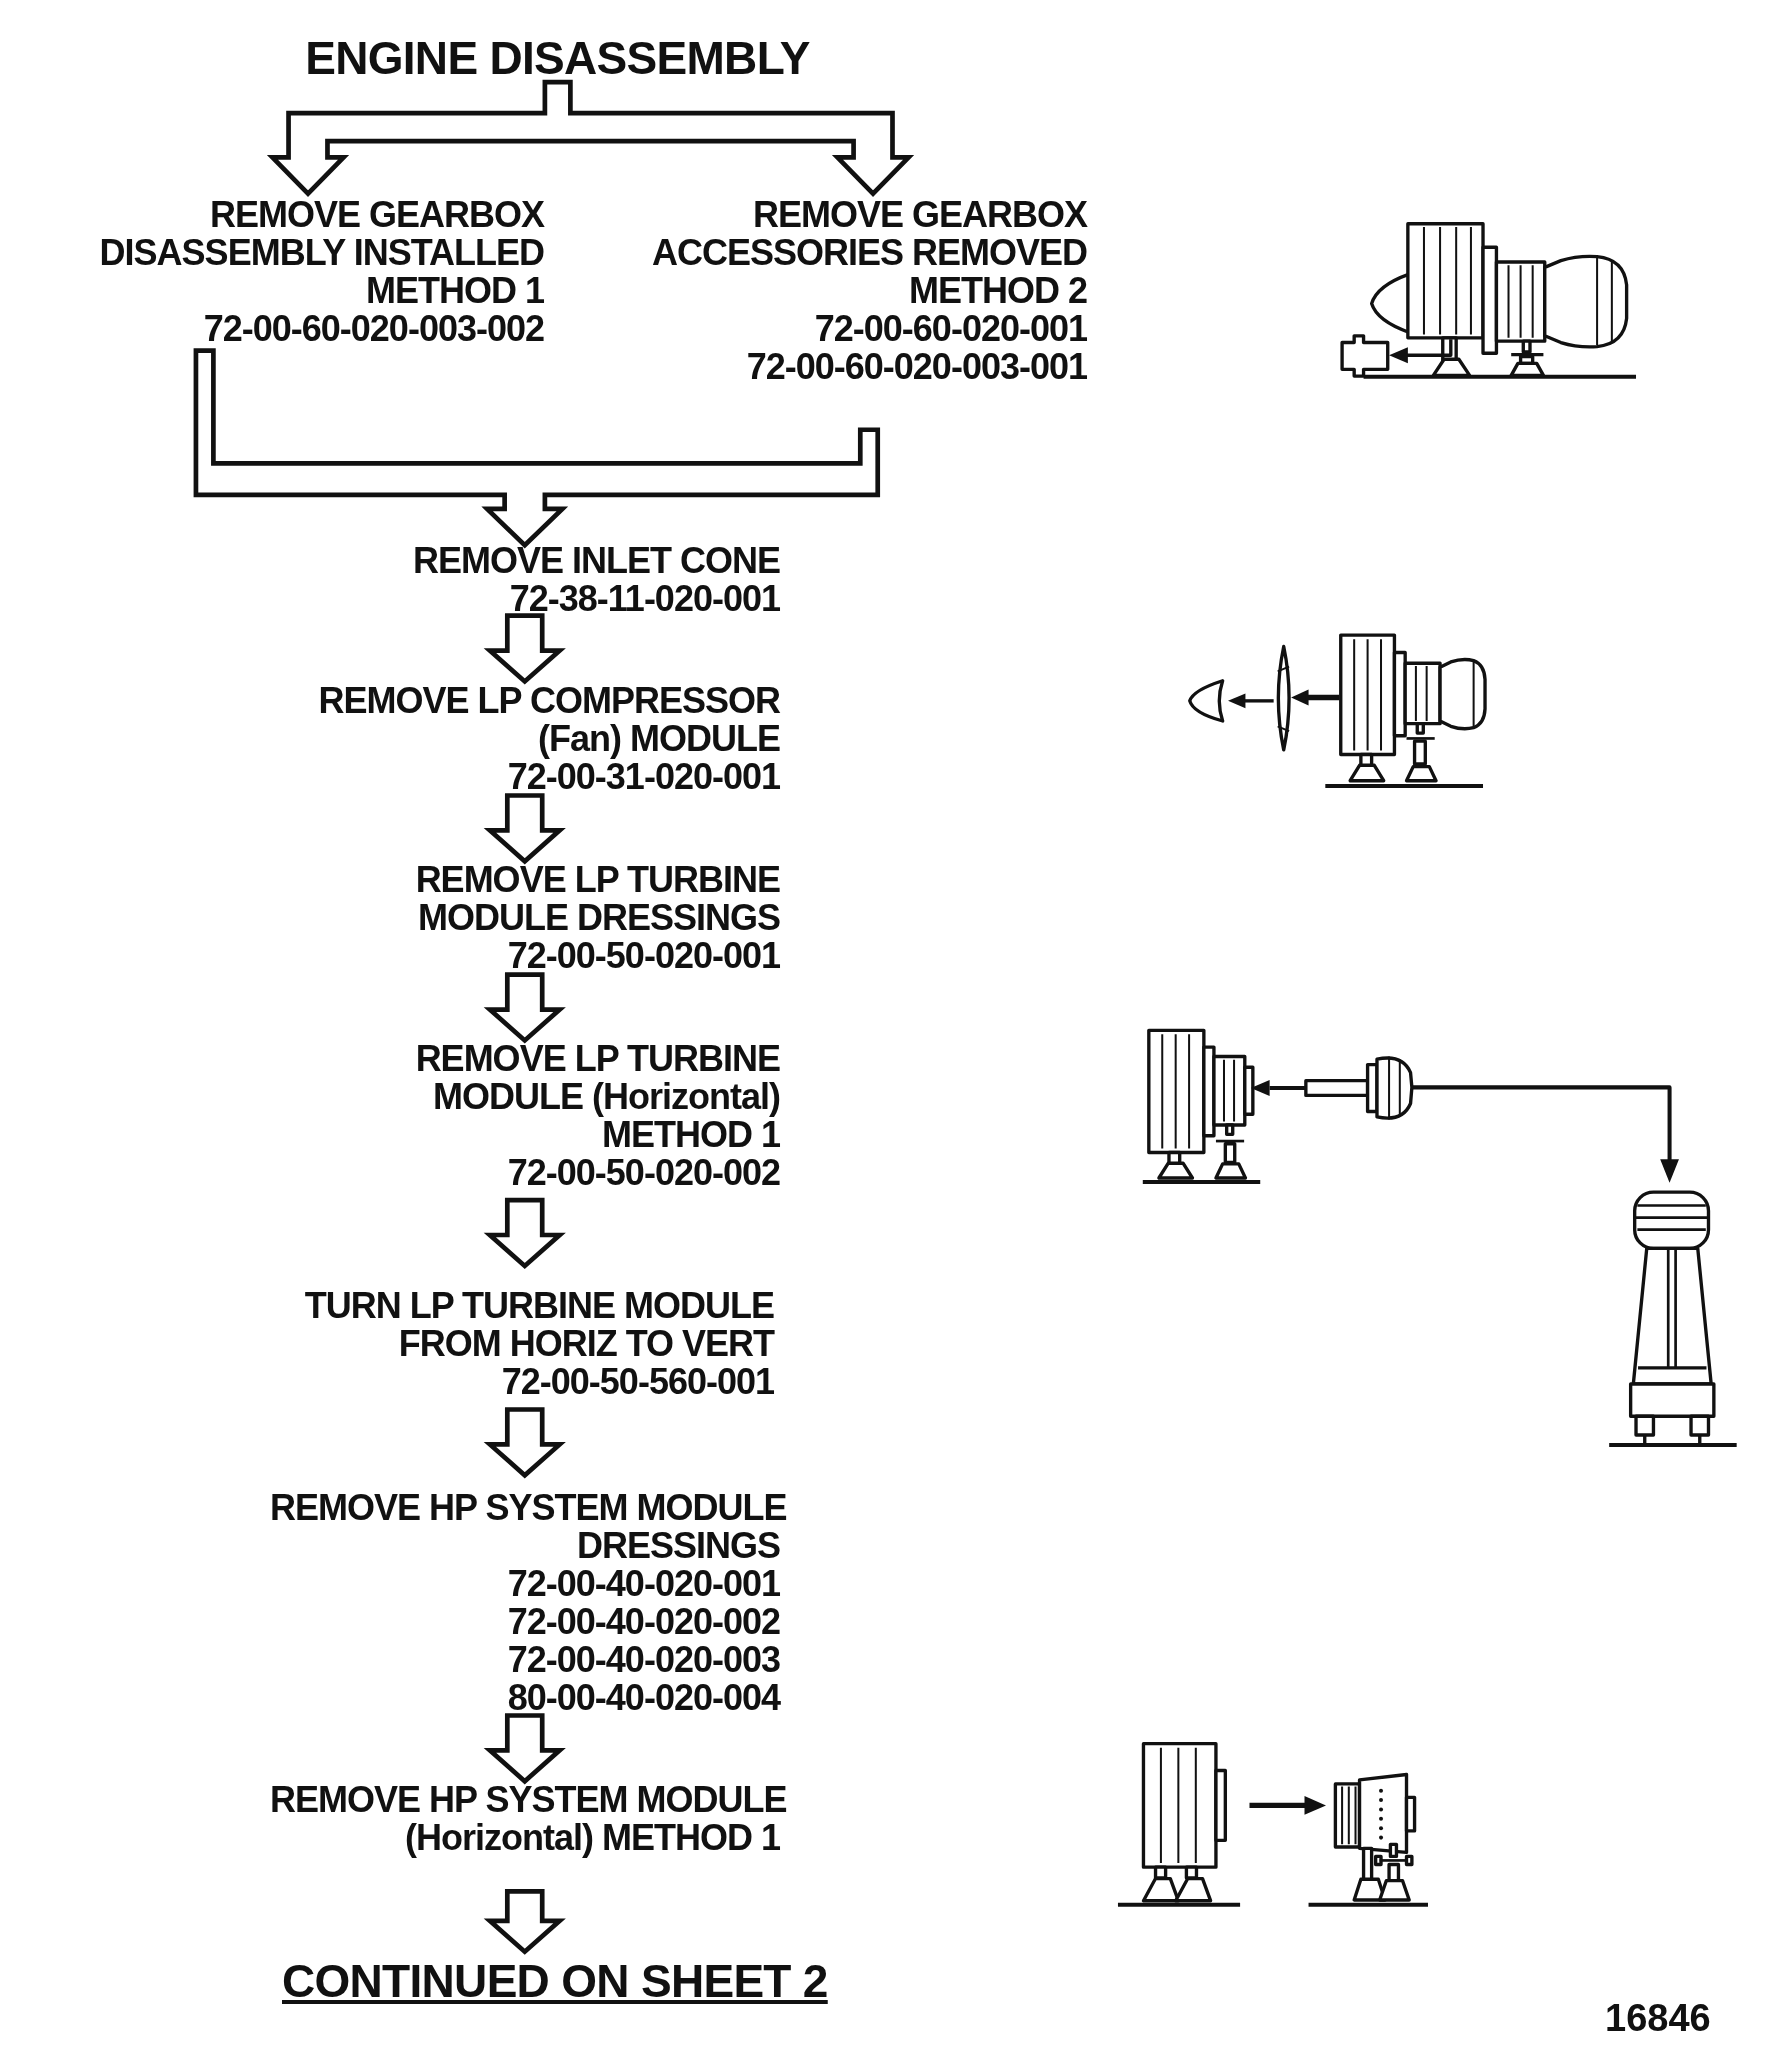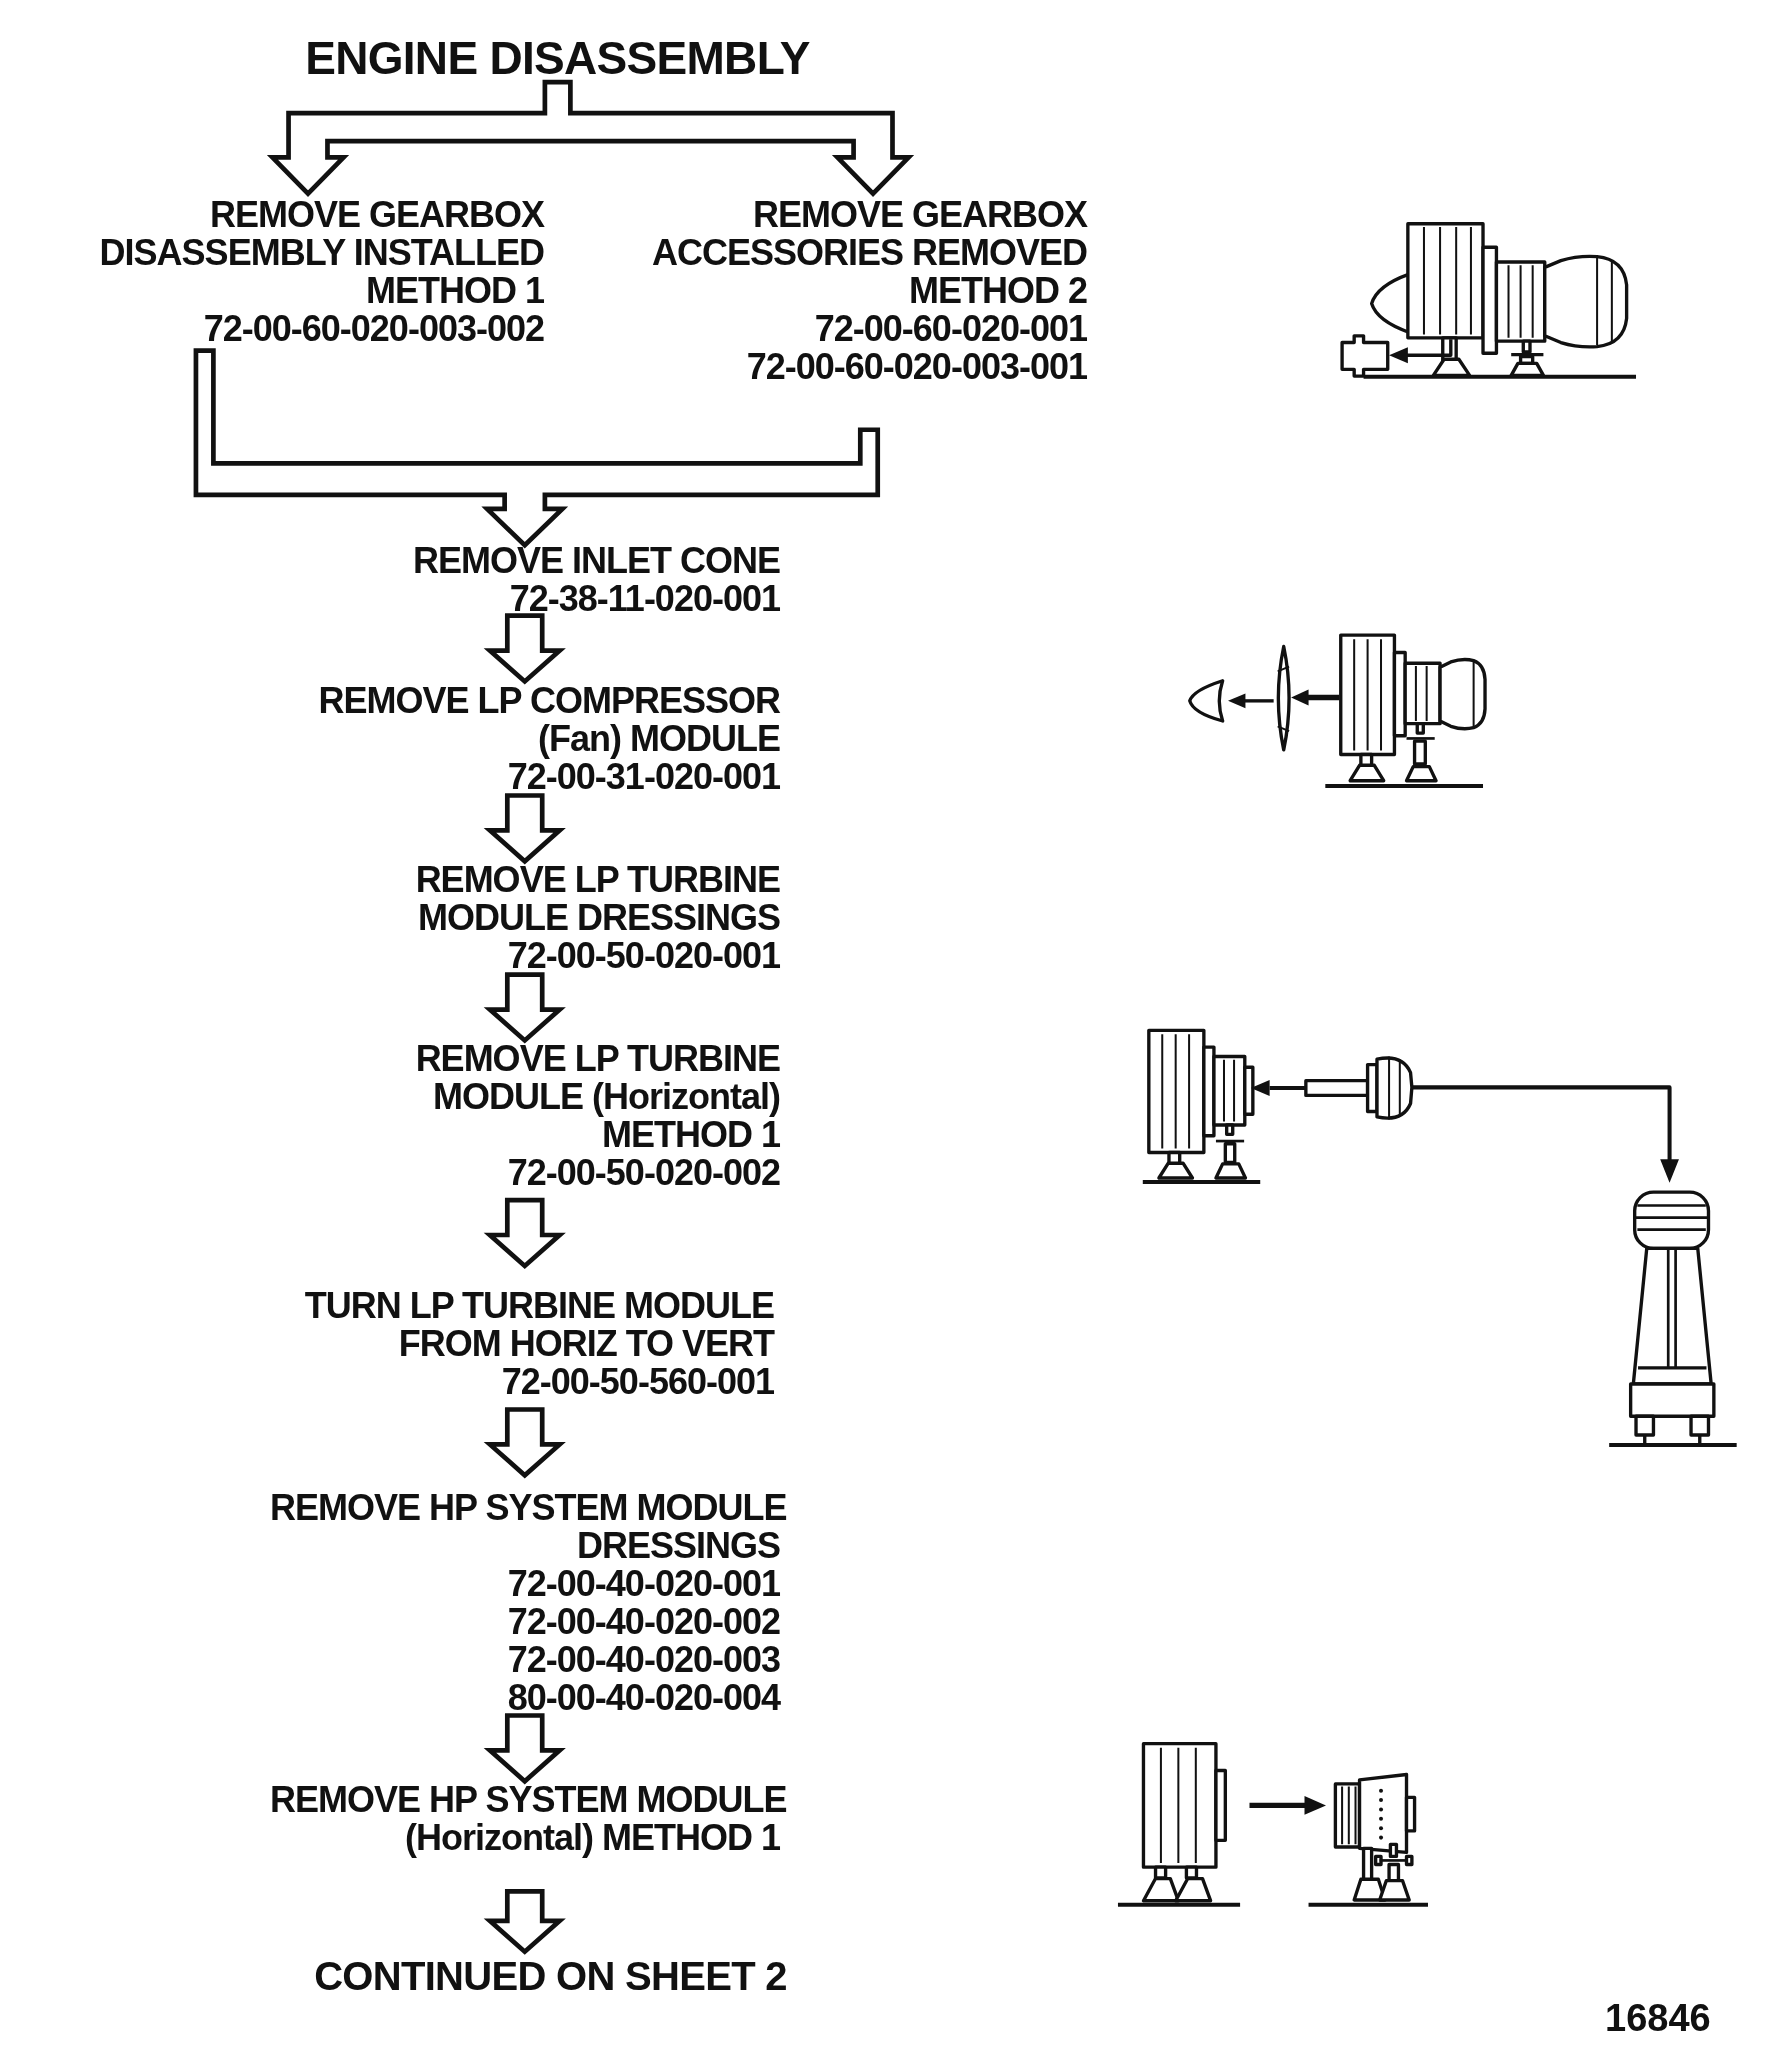--- a/index.html
+++ b/index.html
@@ -24,24 +24,25 @@
     text-align:right;
     font-size:36px;
     font-weight:700;
     line-height:38px;
     letter-spacing:-1px;
   }
   .block div{white-space:nowrap;}
   .footer-line{
     position:absolute;
     text-align:center;
-    font-size:40px;
+    font-size:46px;
     font-weight:700;
     letter-spacing:-0.7px;
     white-space:nowrap;
+    text-decoration:underline;
   }
   .fig-number{
     position:absolute;
     font-size:38px;
     font-weight:700;
     letter-spacing:0px;
   }
   svg.overlay{position:absolute;left:0;top:0;}
 </style>
 </head>

